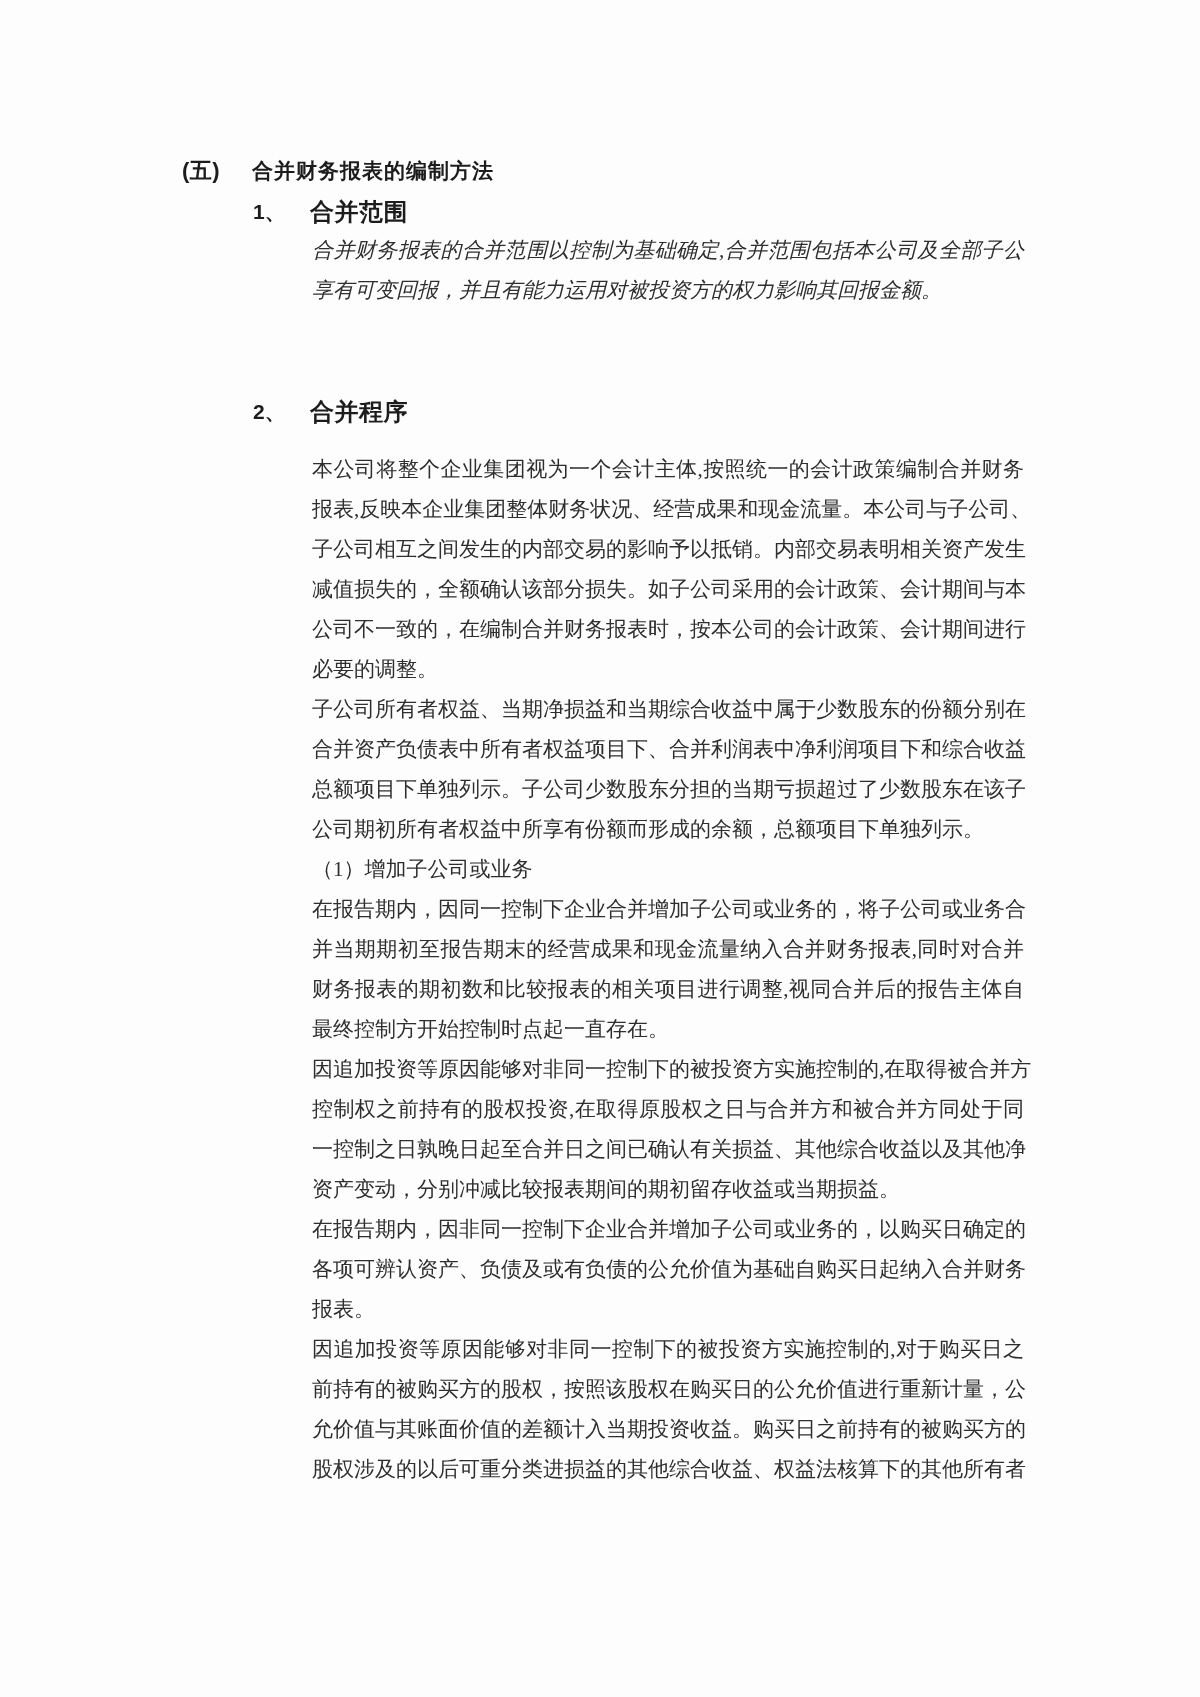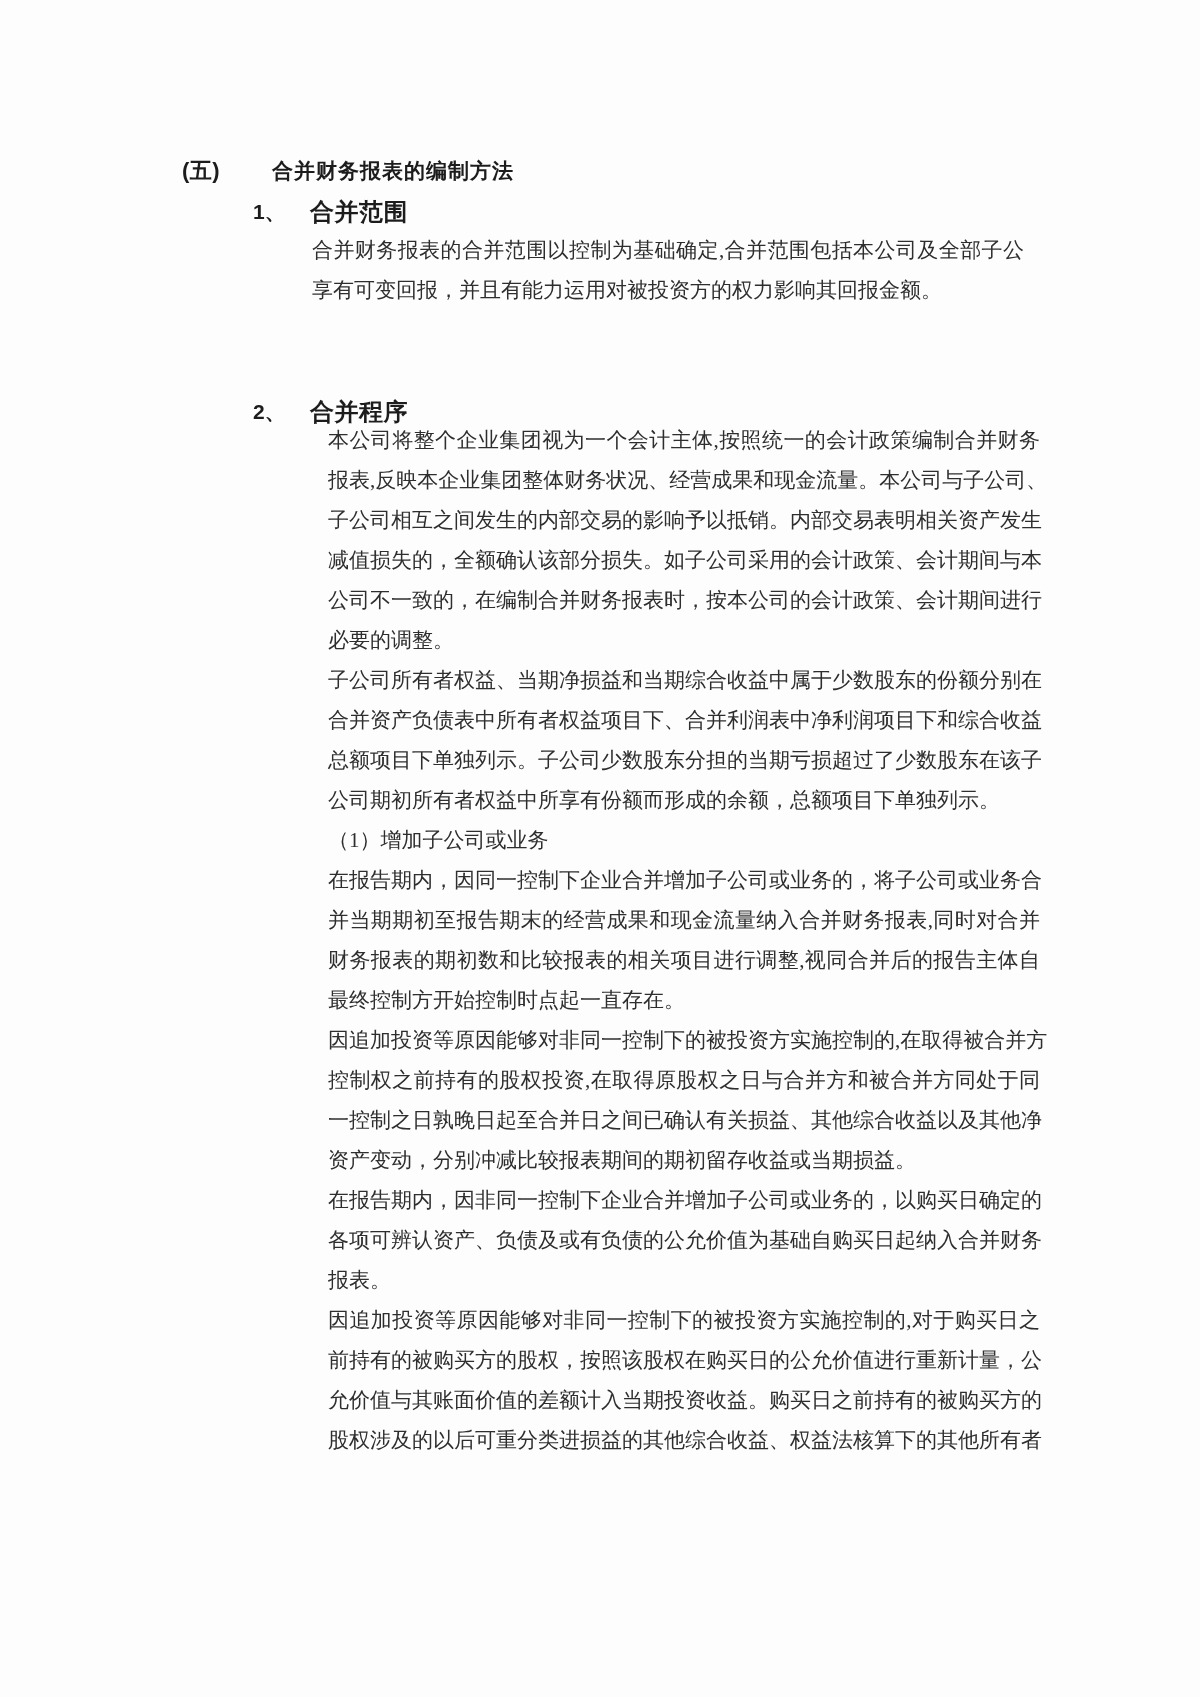--- a/index.html
+++ b/index.html
@@ -29,21 +29,20 @@
     color: #1c1c1c;
   }
   .h1-label {
     width: 70px;
     font-size: 22px;
     letter-spacing: 0.5px;
   }
   .h1-title {
     font-size: 21px;
     letter-spacing: 1px;
-    margin-left: 20px;
   }
   .h2-row {
     position: absolute;
     display: flex;
     height: 40px;
     line-height: 40px;
     left: 253px;
     font-family: "Liberation Sans", "DejaVu Sans", sans-serif;
     font-weight: bold;
     color: #1c1c1c;
@@ -56,22 +55,22 @@
   }
   .h2-title {
     font-size: 24px;
     letter-spacing: 0.5px;
   }
   .body-block {
     position: absolute;
     left: 312px;
     width: 712px;
   }
-  .body-block.sec1 { top: 230px; }
-  .body-block.sec2 { top: 420px; margin-left: 16px; }
+  .body-block.sec1 { top: 230px; font-style: italic; }
+  .body-block.sec2 { top: 449px; }
   .line {
     height: 40px;
     line-height: 40px;
     font-size: 21px;
     white-space: nowrap;
     text-align: justify;
     text-align-last: justify;
     text-justify: inter-character;
     color: #2e2e2e;
   }

